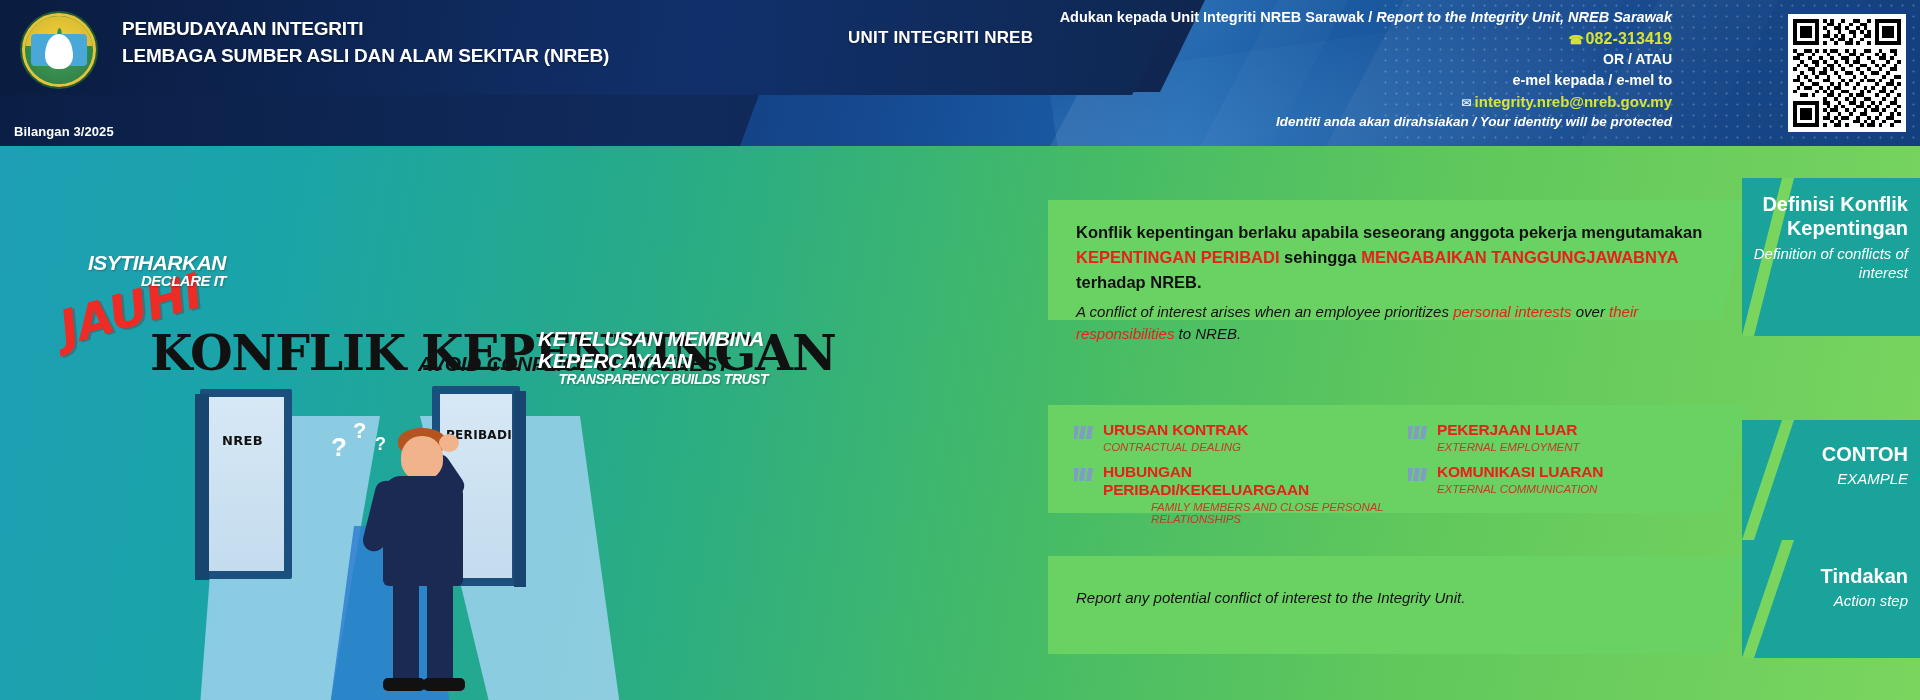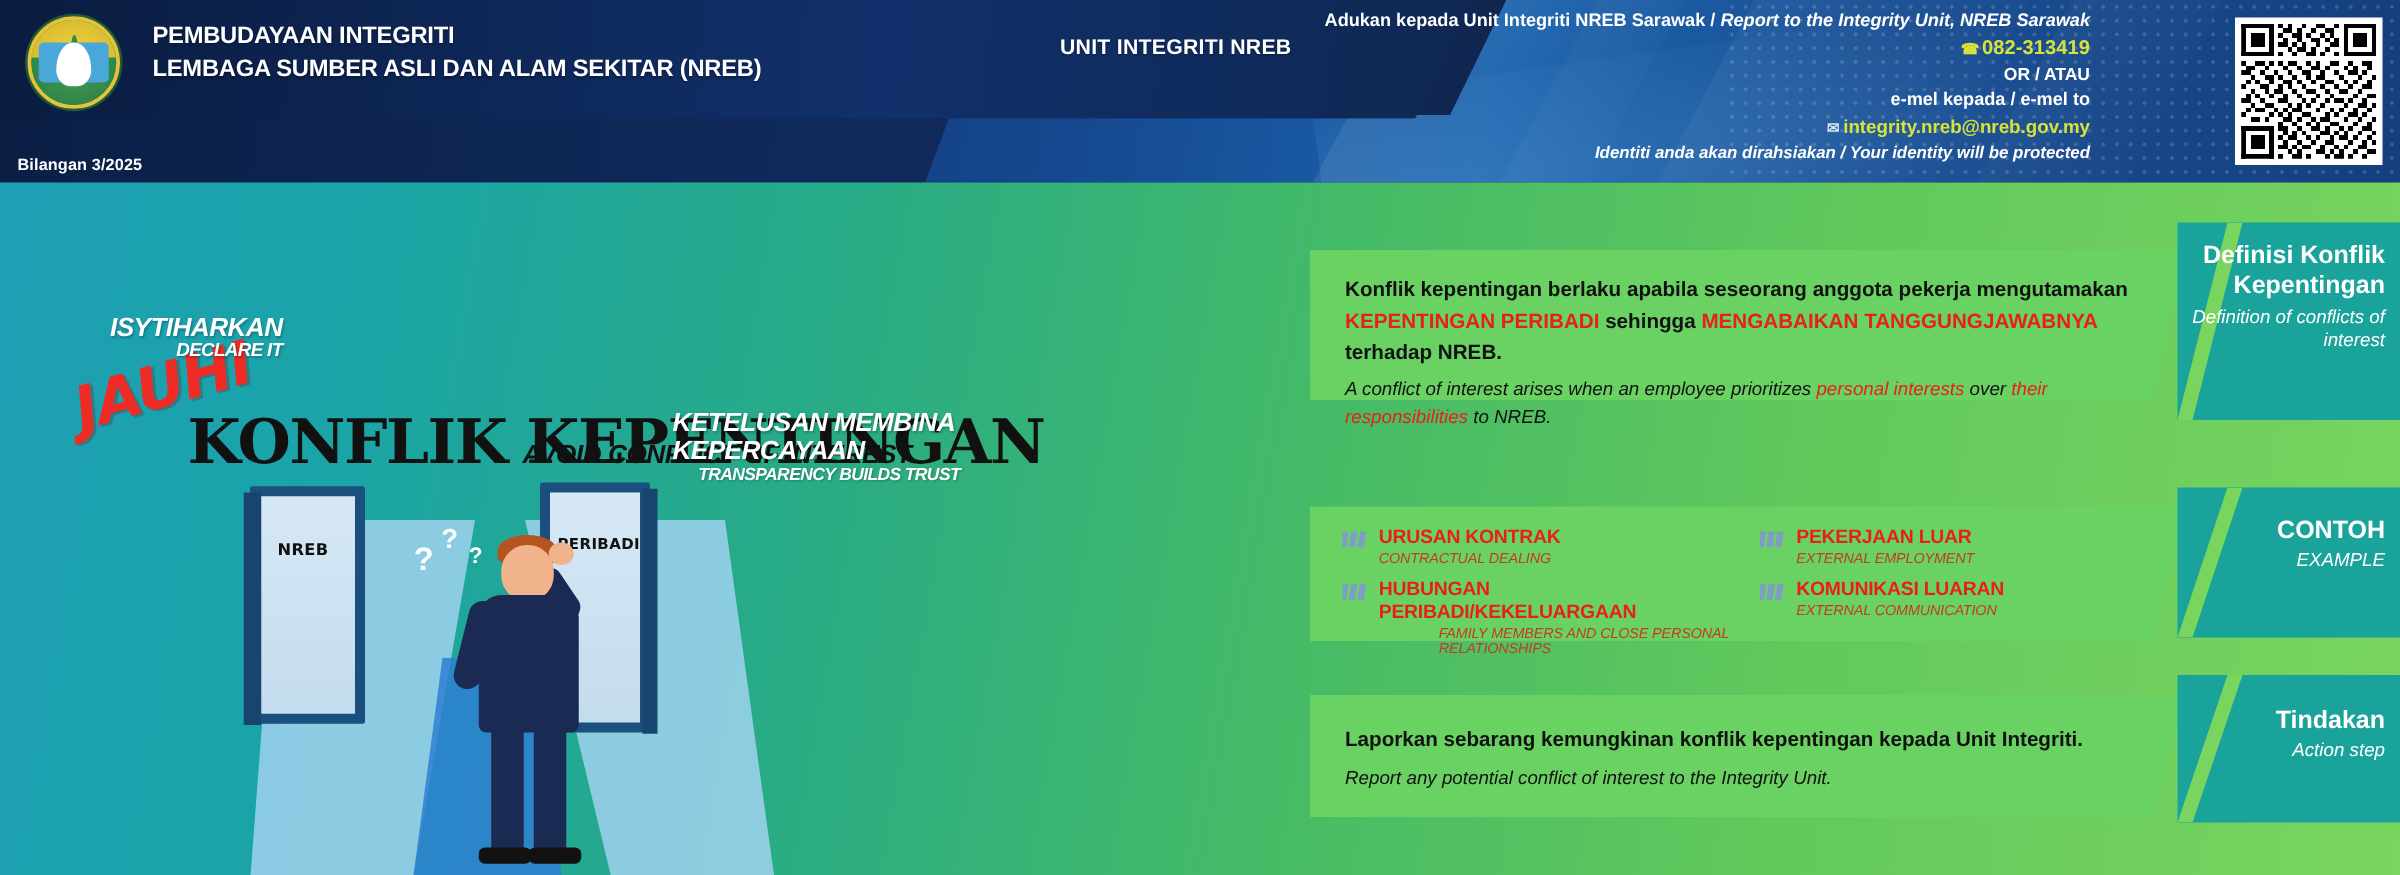--- a/index.html
+++ b/index.html
@@ -690,33 +690,32 @@
               </g>
           </svg>
         </span>
         <span class="ex-body">
           <span class="ex-ms">KOMUNIKASI LUARAN</span>
           <span class="ex-en" style="display:block;">EXTERNAL COMMUNICATION</span>
         </span>
       </div>
     </div>
   </div>
-  <div class="tab" style="left:1742px; top:390px; width:178px; height:120px;">
+  <div class="tab" style="left:1742px; top:420px; width:178px; height:120px;">
     <div class="tab-shape"></div>
     <div class="tab-edge"></div>
     <div class="tab-inner" style="padding-top:22px;">
       <div class="tab-ms">CONTOH</div>
       <div class="tab-en">EXAMPLE</div>
     </div>
   </div>
 
   <div class="card" style="left:1048px; top:556px; width:700px; height:98px; background:transparent;">
     <div class="card-clip"></div>
     <div class="card-txt" style="padding-top:24px;">
-      <div class="ms">Laporkan sebarang kemungkinan konflik kepentingan kepada Unit Integriti.</div>
       <div class="en">Report any potential conflict of interest to the Integrity Unit.</div>
     </div>
   </div>
   <div class="tab" style="left:1742px; top:540px; width:178px; height:118px;">
     <div class="tab-shape"></div>
     <div class="tab-edge"></div>
     <div class="tab-inner" style="padding-top:24px;">
       <div class="tab-ms">Tindakan</div>
       <div class="tab-en">Action step</div>
     </div>

